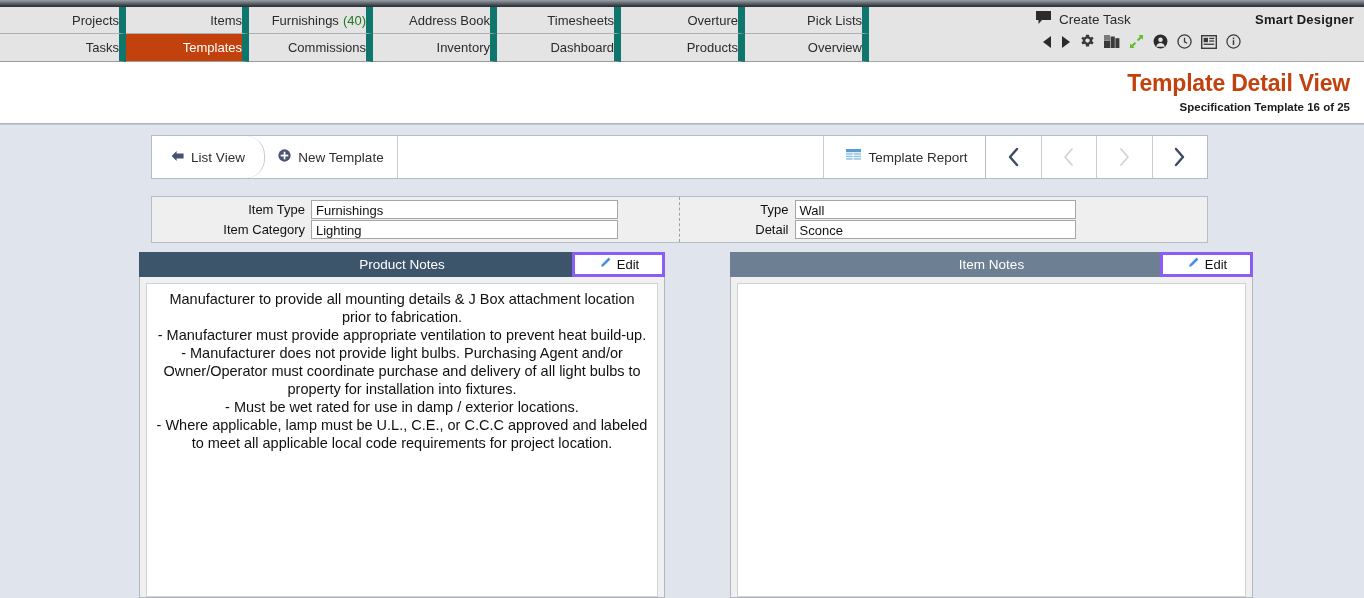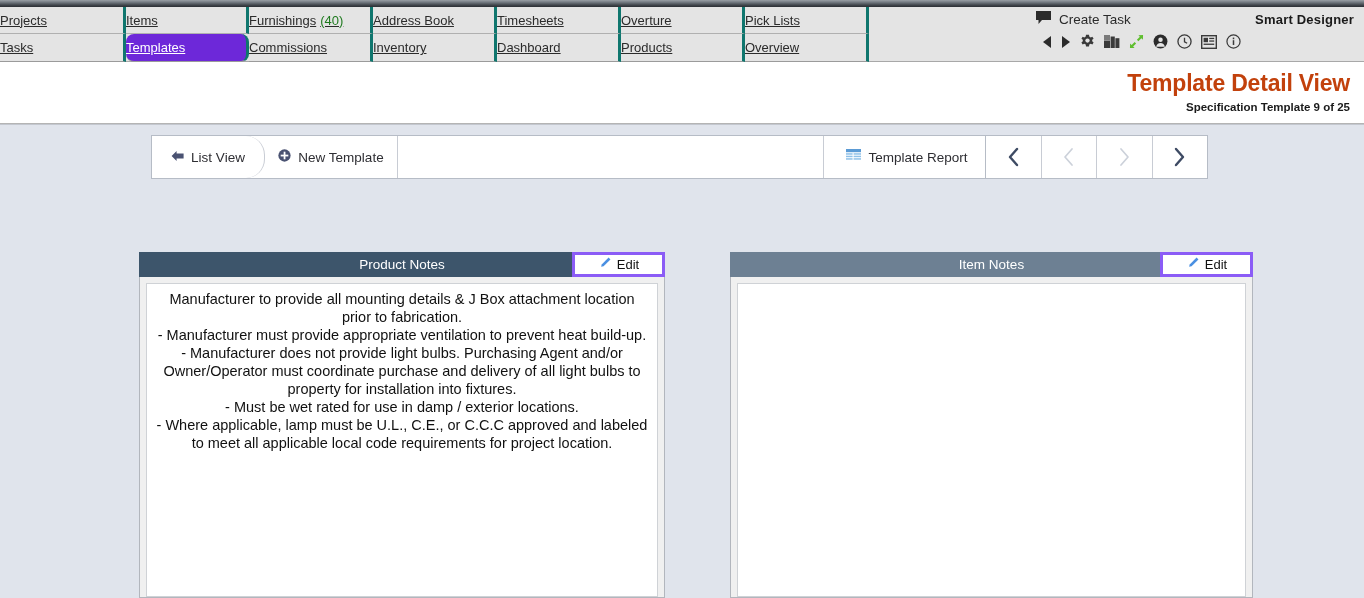--- a/index.html
+++ b/index.html
@@ -27,33 +27,32 @@
   }
 
   
   .tabgrid{
     position:absolute;left:0;top:7px;width:871px;height:55px;
   }
   .tabrow{display:flex;height:27px;}
   .tabrow.second{height:28px;}
   .tab{
     flex:0 0 auto;
-    display:flex;align-items:center;justify-content:flex-start;
+    display:flex;align-items:center;justify-content:flex-end;
     font-size:13px;color:#2b2b2b;
     background:#e4e4e4;
-    border-right:3px solid #0f766e;
+    border-right:7px solid #0f766e;
     border-bottom:1px solid #b0b0b0;
     box-sizing:border-box;
     cursor:pointer;
     white-space:nowrap;
-    text-decoration:underline;
   }
   .tabrow.second .tab{border-bottom:1px solid #9b9b9b;}
   .tab.active{
-    background:#6d28d9;color:#ffffff;border-radius:8px;
+    background:#c2410c;color:#ffffff;
   }
   .tab .count{color:#1f7a1f;margin-left:4px;}
 
   
   .hdr-right{
     position:absolute;right:10px;top:9px;width:330px;height:50px;
   }
   .create-task{
     position:absolute;left:12px;top:2px;display:flex;align-items:center;
     gap:8px;cursor:pointer;
@@ -309,21 +308,21 @@
           <circle cx="8" cy="8" r="7" fill="none" stroke="#3a3a3a" stroke-width="1.3"></circle>
           <rect x="7.2" y="6.6" width="1.6" height="5.1" fill="#3a3a3a"></rect>
           <rect x="7.2" y="3.8" width="1.6" height="1.8" fill="#3a3a3a"></rect>
         </svg>
       </span>
     </div>
   </div>
 
   <div class="title-area">
     <div class="page-title">Template Detail View</div>
-    <div class="page-sub">Specification Template 9 of 25</div>
+    <div class="page-sub">Specification Template 16 of 25</div>
   </div>
 
   <div class="content-bg"></div>
 
   <div class="toolbar">
     <div class="tb-btn listview">
       <span>
         <svg width="13" height="12" viewBox="0 0 13 12">
             <path d="M5.6 1v2.6H12.6v4.8H5.6V11L.6 6z" fill="#4a5272"></path>
           </svg>
@@ -373,20 +372,42 @@
           <path d="M3 2l7 8-7 8" fill="none" stroke="#ccd1da" stroke-width="1.7" stroke-linecap="round" stroke-linejoin="round"></path>
         </svg>
     </div>
     <div class="pg">
       <svg width="13" height="20" viewBox="0 0 13 20">
           <path d="M3 2l7 8-7 8" fill="none" stroke="#3d4a63" stroke-width="2.4" stroke-linecap="round" stroke-linejoin="round"></path>
         </svg>
     </div>
   </div>
 
+  <div class="fields">
+    <div class="fgroup left" id="fgleft">
+        <div class="frow">
+          <div class="flabel">Item Type</div>
+          <div class="fval">Furnishings</div>
+        </div>
+        <div class="frow">
+          <div class="flabel">Item Category</div>
+          <div class="fval">Lighting</div>
+        </div>
+      </div>
+    <div class="fgroup right" id="fgright">
+        <div class="frow">
+          <div class="flabel">Type</div>
+          <div class="fval">Wall</div>
+        </div>
+        <div class="frow">
+          <div class="flabel">Detail</div>
+          <div class="fval">Sconce</div>
+        </div>
+      </div>
+  </div>
 
   <div class="notes-panel left">
     <div class="np-head dark">
       <span class="np-title">Product Notes</span>
       <div class="np-edit">
         <span>
           <svg width="13" height="13" viewBox="0 0 14 14">
               <path d="M11.4 0.6l2 2-7.4 7.4-2.6.6.6-2.6z" fill="#4a90e2"></path>
             </svg>
         </span>

